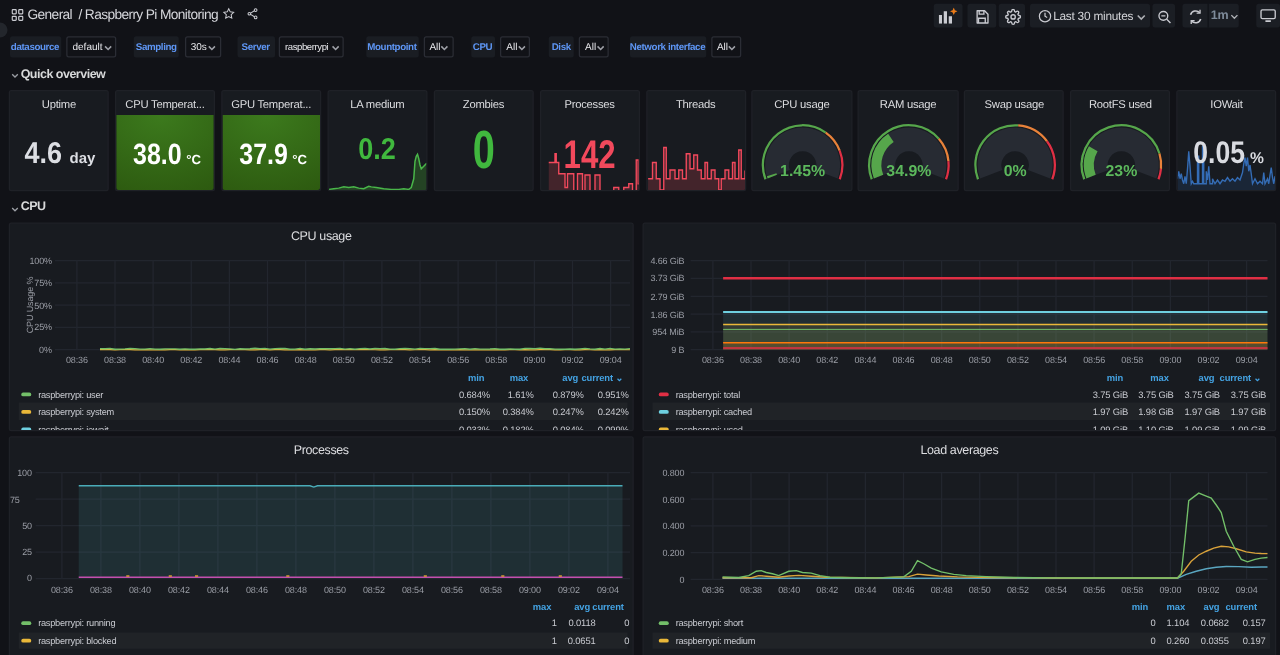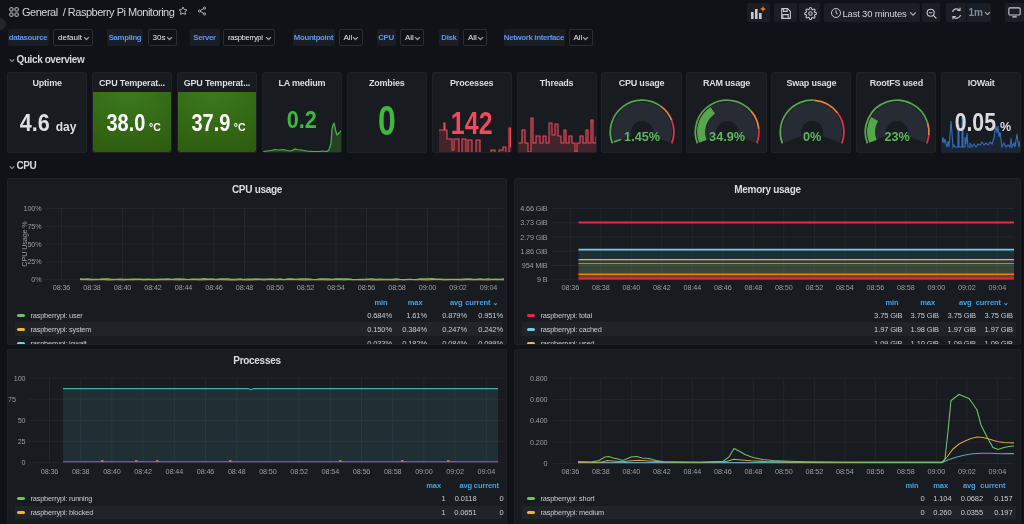--- a/index.html
+++ b/index.html
@@ -1,18 +1,18 @@
 <!DOCTYPE html>
 <html><head><meta charset="utf-8"><style>
 *{margin:0;padding:0;box-sizing:border-box}
 html,body{width:1024px;height:524px;overflow:hidden;background:#111217;
  font-family:"Liberation Sans",sans-serif;-webkit-font-smoothing:antialiased}
 .abs{position:absolute}
 .panel{position:absolute;background:#181b20;border:1px solid #1f2127;border-radius:2px}
-.ptitle{position:absolute;width:100%;text-align:center;color:#dcdde0;font-size:9px;letter-spacing:-0.2px;font-weight:bold;white-space:nowrap;overflow:hidden}
+.ptitle{position:absolute;width:100%;text-align:center;color:#dcdde0;font-size:9px;letter-spacing:-0.2px;font-weight:normal;white-space:nowrap;overflow:hidden}
 .seclbl{position:absolute;color:#d8d9da;font-size:10px;letter-spacing:-0.4px;font-weight:bold;white-space:nowrap}
 .axlbl{position:absolute;color:#9b9ea6;font-size:7.2px;letter-spacing:-0.1px;white-space:nowrap}
 .leghdr{position:absolute;color:#44a3e3;font-size:7.5px;letter-spacing:-0.1px;font-weight:bold}
 .legtxt{position:absolute;color:#c9cbd1;font-size:7.4px;letter-spacing:-0.2px;white-space:nowrap}
 .legval{position:absolute;color:#c9cbd1;font-size:7.5px;letter-spacing:-0.1px;text-align:right}
 .stripe{position:absolute;background:rgba(255,255,255,0.035)}
 .bignum{display:inline-block;transform-origin:50% 60%;font-weight:bold}
 </style></head><body>
 <div class="abs" style="left:-6px;top:18px;width:12px;height:12px;border-radius:50%;background:#23262c"></div>
 <svg class="abs" style="left:9px;top:6.5px" width="10" height="10" viewBox="0 0 13 13" fill="none" stroke="#c9cad0" stroke-width="1.3">
@@ -281,21 +281,20 @@
     <div class="legval" style="left:415.0px;top:145.9px;width:44px">0.247%</div>
     <div class="legval" style="left:451.0px;top:145.9px;width:44px">0.242%</div>
     <div class="abs" style="left:8.5px;top:162.9px;width:8.3px;height:3px;border-radius:1.5px;background:#6ed0e0"></div>
     <div class="legtxt" style="left:22.5px;top:160.1px">raspberrypi: iowait</div>
     <div class="legval" style="left:340.0px;top:160.1px;width:44px">0.033%</div>
     <div class="legval" style="left:375.0px;top:160.1px;width:44px">0.182%</div>
     <div class="legval" style="left:415.0px;top:160.1px;width:44px">0.084%</div>
     <div class="legval" style="left:451.0px;top:160.1px;width:44px">0.099%</div>
   </div>
 <div class="panel" style="left:514px;top:178px;width:507px;height:167px;overflow:hidden">
-    <div class="ptitle" style="top:5px;font-size:10px;letter-spacing:-0.3px">Memory usage</div>
     <svg class="abs" style="left:0;top:0" width="507" height="167" viewBox="0 0 507 167">
       <line x1="37.5" y1="29.50" x2="499" y2="29.50" stroke="#22262e" stroke-width="1"></line>
       <line x1="37.5" y1="43.75" x2="499" y2="43.75" stroke="#22262e" stroke-width="1"></line>
       <line x1="37.5" y1="58.00" x2="499" y2="58.00" stroke="#22262e" stroke-width="1"></line>
       <line x1="37.5" y1="72.25" x2="499" y2="72.25" stroke="#22262e" stroke-width="1"></line>
       <line x1="37.5" y1="86.50" x2="499" y2="86.50" stroke="#22262e" stroke-width="1"></line>
       <line x1="37.5" y1="100.75" x2="499" y2="100.75" stroke="#22262e" stroke-width="1"></line>
       <line x1="55.30" y1="29.5" x2="55.30" y2="100.75" stroke="#22262e" stroke-width="1"></line>
       <line x1="85.80" y1="29.5" x2="85.80" y2="100.75" stroke="#22262e" stroke-width="1"></line>
       <line x1="116.30" y1="29.5" x2="116.30" y2="100.75" stroke="#22262e" stroke-width="1"></line>
@@ -435,20 +434,21 @@
     <div class="legtxt" style="left:22.5px;top:158.4px">raspberrypi: blocked</div>
     <div class="legval" style="left:393.5px;top:158.4px;width:44px">1</div>
     <div class="legval" style="left:424.5px;top:158.4px;width:44px">0.0651</div>
     <div class="legval" style="left:451.5px;top:158.4px;width:44px">0</div>
     <div class="legtxt" style="left:22.5px;top:172.6px">raspberrypi: sleeping</div>
     <div class="legval" style="left:393.5px;top:172.6px;width:44px">88</div>
     <div class="legval" style="left:424.5px;top:172.6px;width:44px">87.1</div>
     <div class="legval" style="left:451.5px;top:172.6px;width:44px">87</div>
   </div>
 <div class="panel" style="left:514px;top:349px;width:507px;height:178px;overflow:hidden">
+    <div class="ptitle" style="top:5px;font-size:10px;letter-spacing:-0.3px">Load averages</div>
     <svg class="abs" style="left:0;top:0" width="507" height="178" viewBox="0 0 507 178">
       <line x1="37.5" y1="28.00" x2="499" y2="28.00" stroke="#22262e" stroke-width="1"></line>
       <line x1="37.5" y1="49.35" x2="499" y2="49.35" stroke="#22262e" stroke-width="1"></line>
       <line x1="37.5" y1="70.70" x2="499" y2="70.70" stroke="#22262e" stroke-width="1"></line>
       <line x1="37.5" y1="92.05" x2="499" y2="92.05" stroke="#22262e" stroke-width="1"></line>
       <line x1="37.5" y1="113.40" x2="499" y2="113.40" stroke="#22262e" stroke-width="1"></line>
       <line x1="55.30" y1="28" x2="55.30" y2="113.39999999999998" stroke="#22262e" stroke-width="1"></line>
       <line x1="85.80" y1="28" x2="85.80" y2="113.39999999999998" stroke="#22262e" stroke-width="1"></line>
       <line x1="116.30" y1="28" x2="116.30" y2="113.39999999999998" stroke="#22262e" stroke-width="1"></line>
       <line x1="146.80" y1="28" x2="146.80" y2="113.39999999999998" stroke="#22262e" stroke-width="1"></line>

